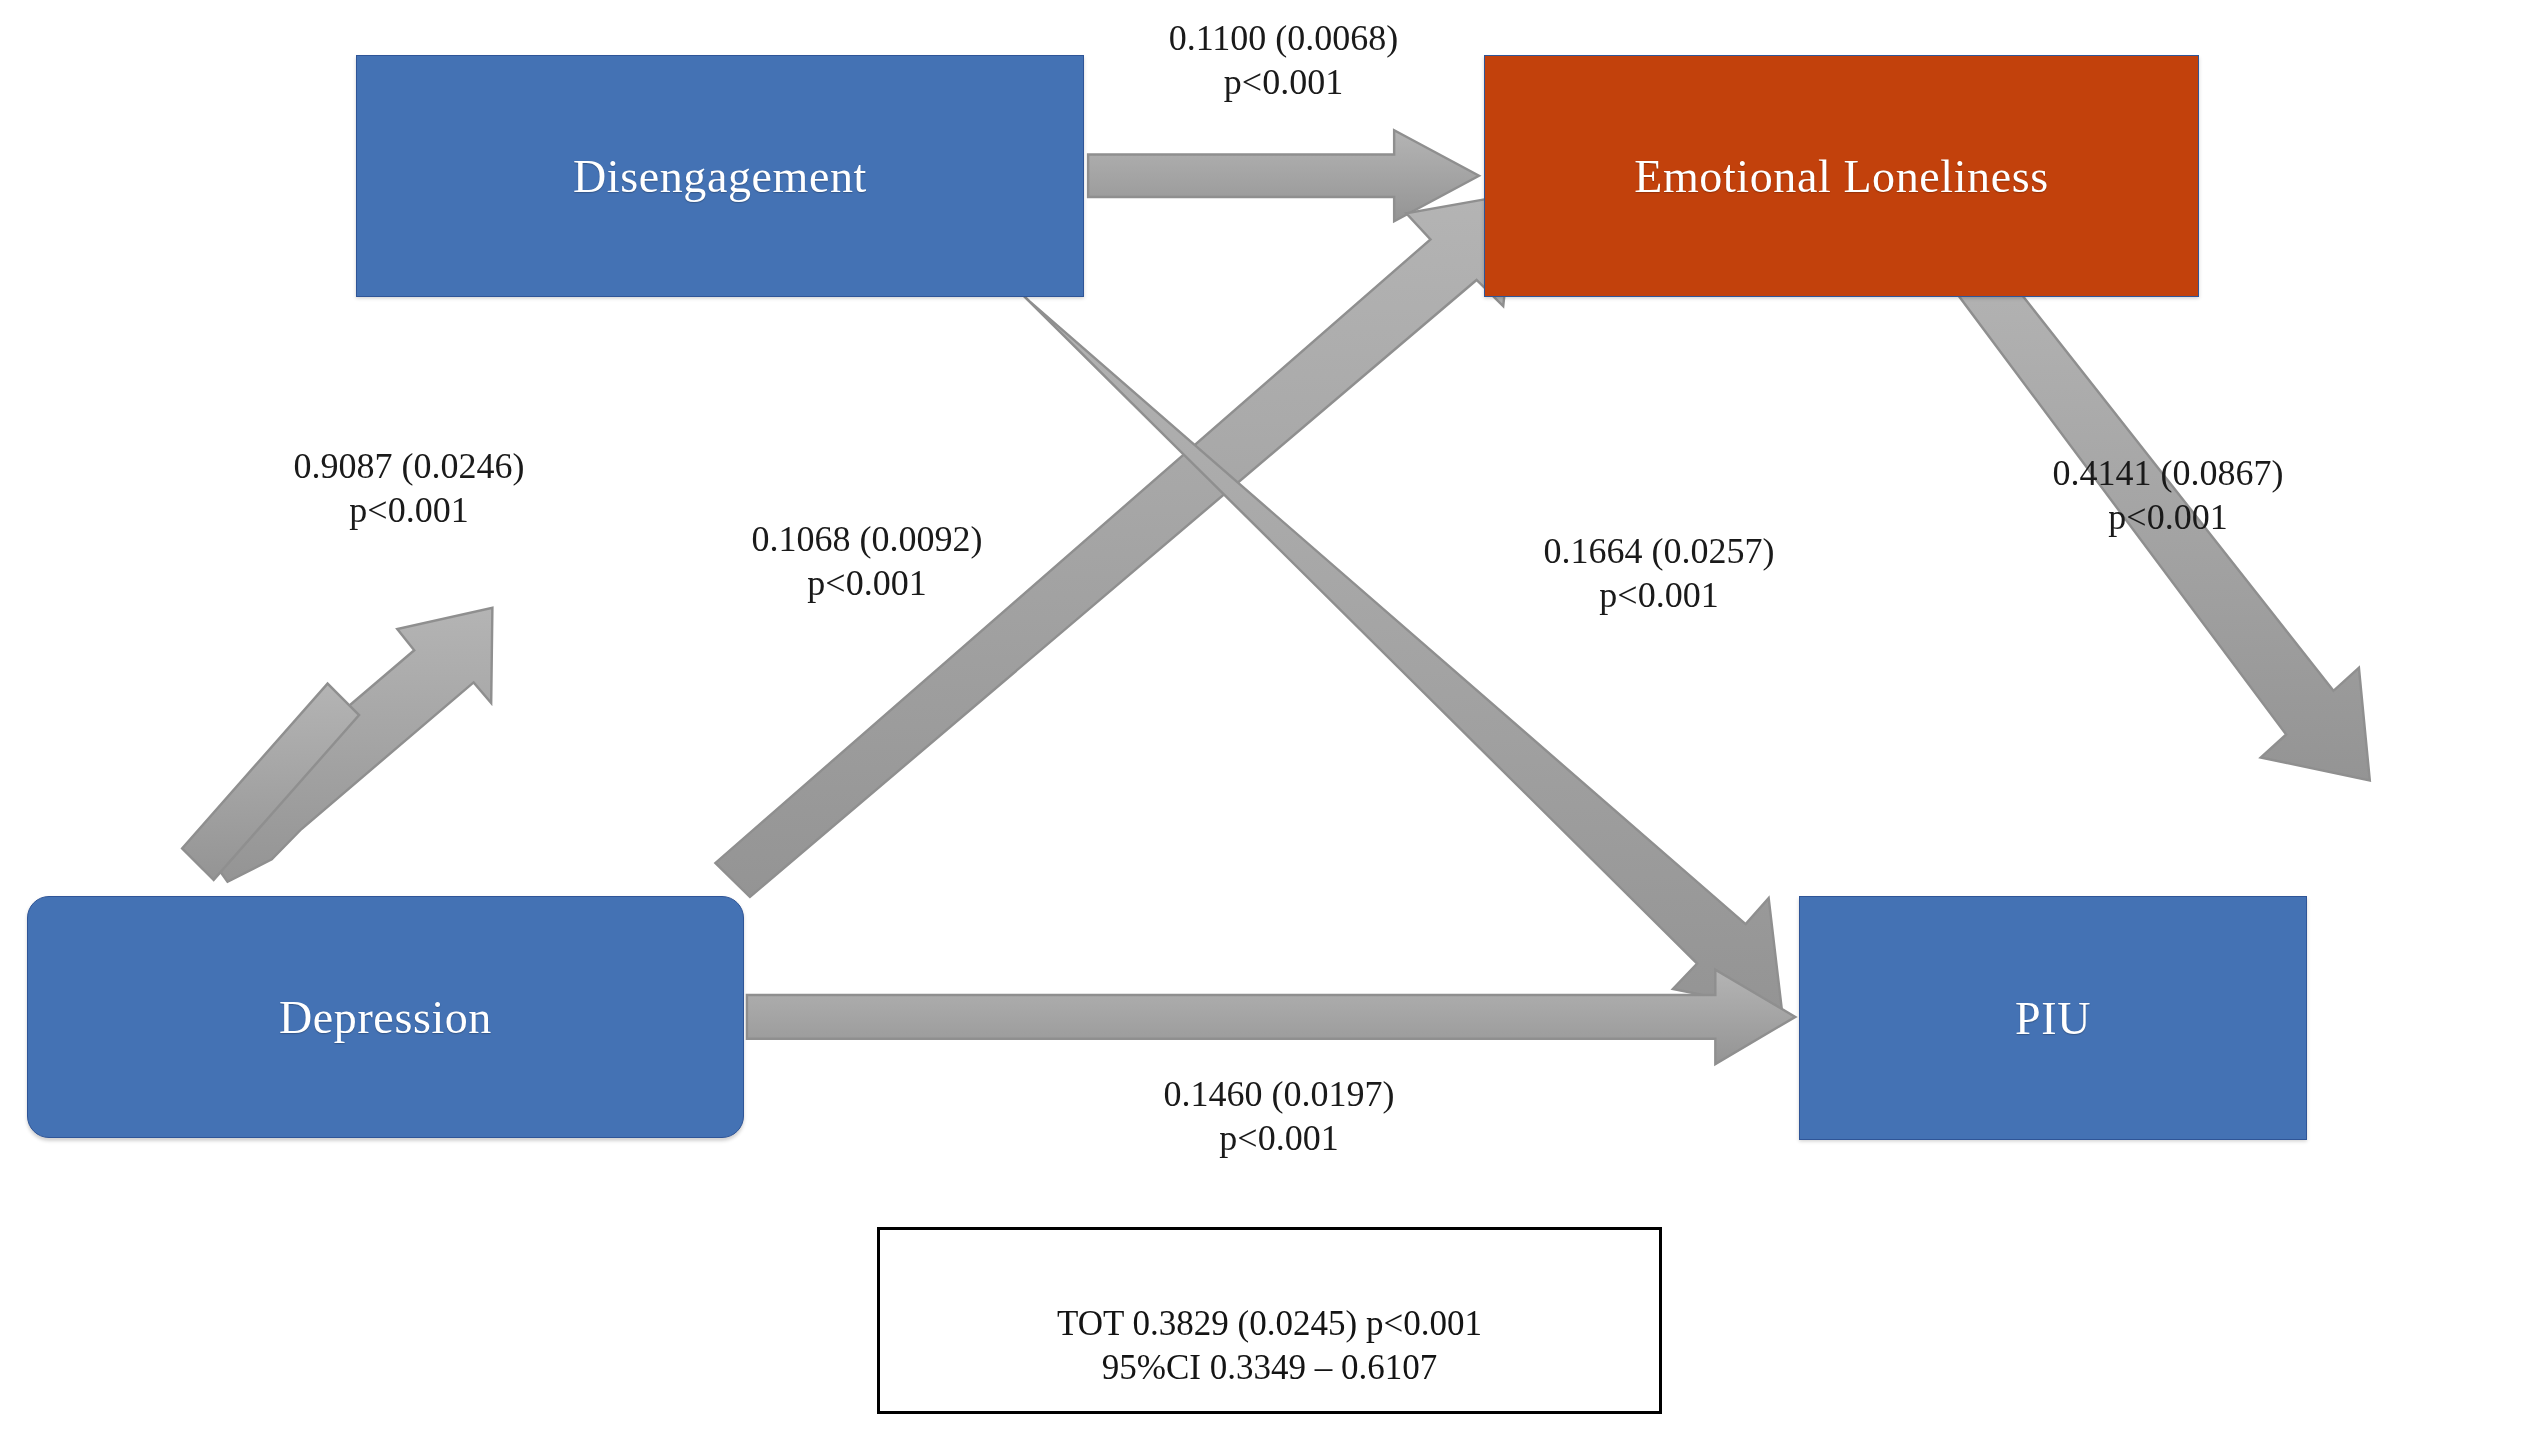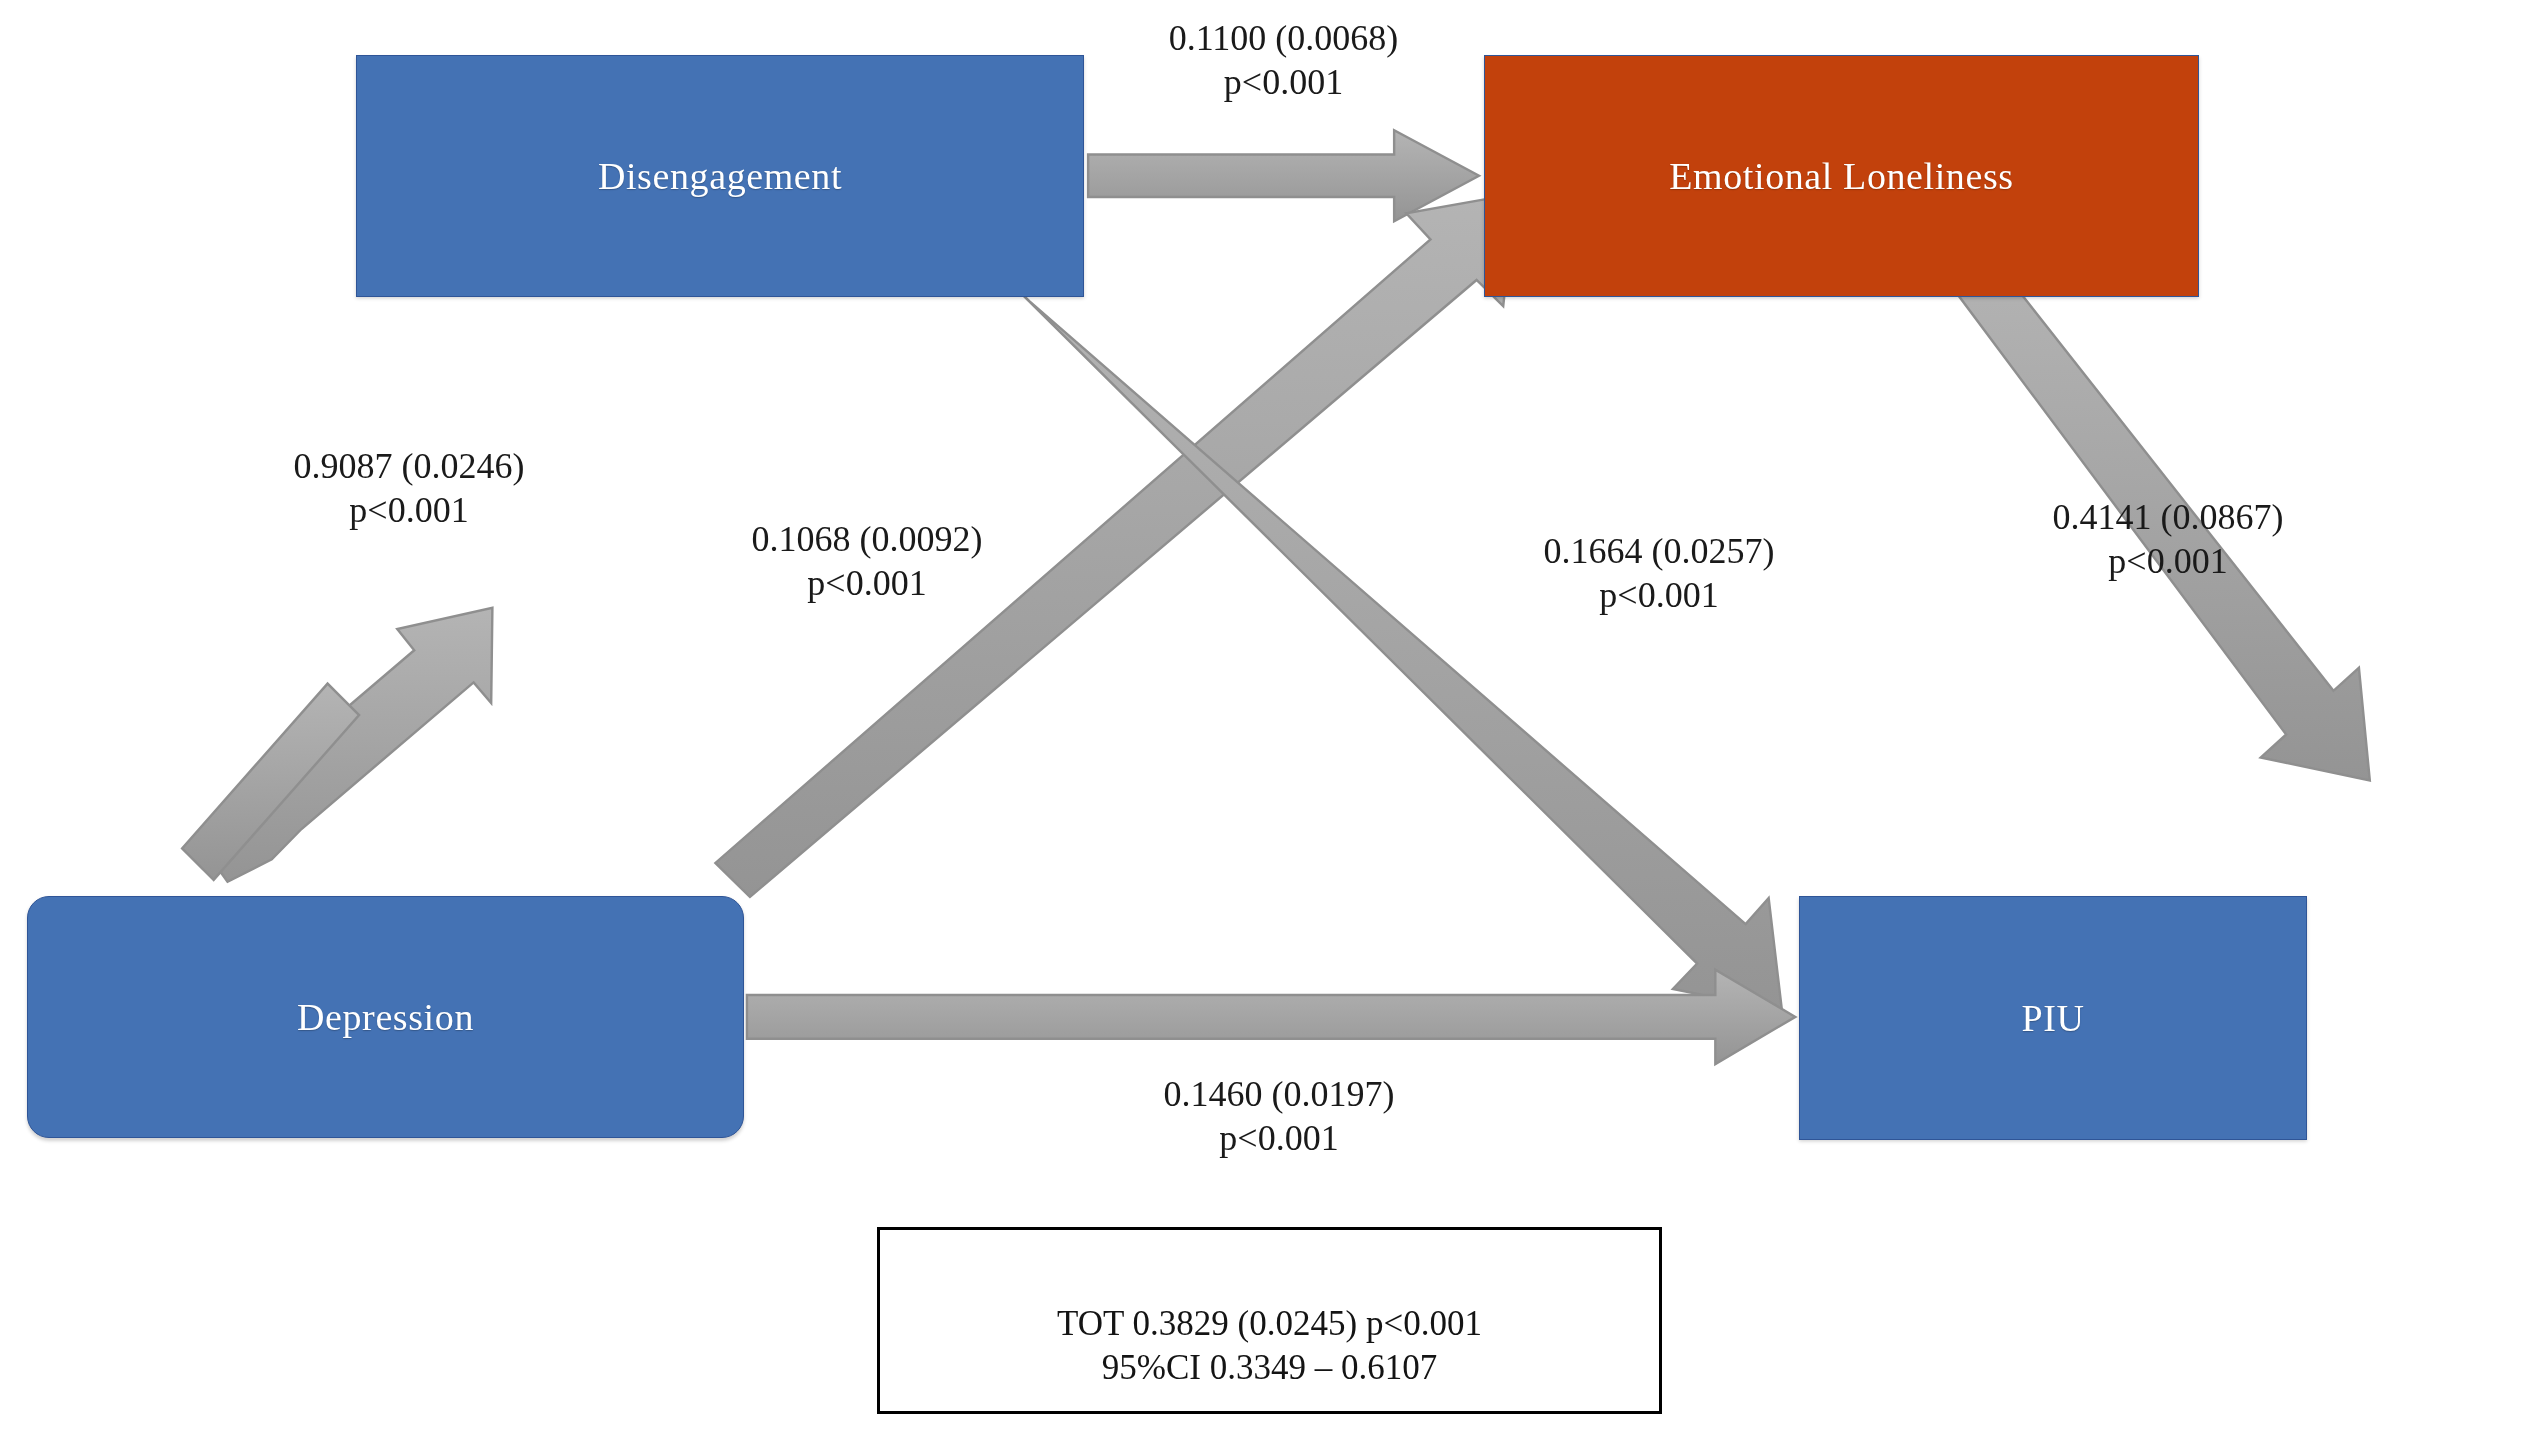--- a/index.html
+++ b/index.html
@@ -15,21 +15,21 @@
     overflow: hidden;
     font-family: "Liberation Serif", "DejaVu Serif", serif;
   }
   .node-box {
     position: absolute;
     box-sizing: border-box;
     display: flex;
     align-items: center;
     justify-content: center;
     color: #ffffff;
-    font-size: 38px;
+    font-size: 46px;
     letter-spacing: 0.6px;
     border: 1.8px solid #2f5597;
     box-shadow: 0 2.4px 3.6px rgba(0,0,0,0.18);
   }
   .node-label {
     color: #ffffff;
     text-shadow: 0 0.6px 1.2px rgba(0,0,0,0.25);
     white-space: nowrap;
   }
   .edge-label {
@@ -144,21 +144,21 @@
   <div class="edge-label" style="left: 667px; top: 518px; width: 400px; color: rgb(26, 26, 26);">
     <span class="lab-line">0.1068 (0.0092)</span>
     <span class="lab-line">p&lt;0.001</span>
   </div>
 
   <div class="edge-label" style="left: 1459px; top: 530px; width: 400px; color: rgb(26, 26, 26);">
     <span class="lab-line">0.1664 (0.0257)</span>
     <span class="lab-line">p&lt;0.001</span>
   </div>
 
-  <div class="edge-label" style="left: 1968px; top: 452px; width: 400px; color: rgb(26, 26, 26); margin-top: 44px;">
+  <div class="edge-label" style="left: 1968px; top: 452px; width: 400px; color: rgb(26, 26, 26);">
     <span class="lab-line">0.4141 (0.0867)</span>
     <span class="lab-line">p&lt;0.001</span>
   </div>
 
   <div class="edge-label" style="left: 1079px; top: 1073px; width: 400px; color: rgb(26, 26, 26);">
     <span class="lab-line">0.1460 (0.0197)</span>
     <span class="lab-line">p&lt;0.001</span>
   </div>
 
   <div class="tot-box" style="left: 877px; top: 1227px; width: 785px; height: 187px; border-color: rgb(0, 0, 0);">

